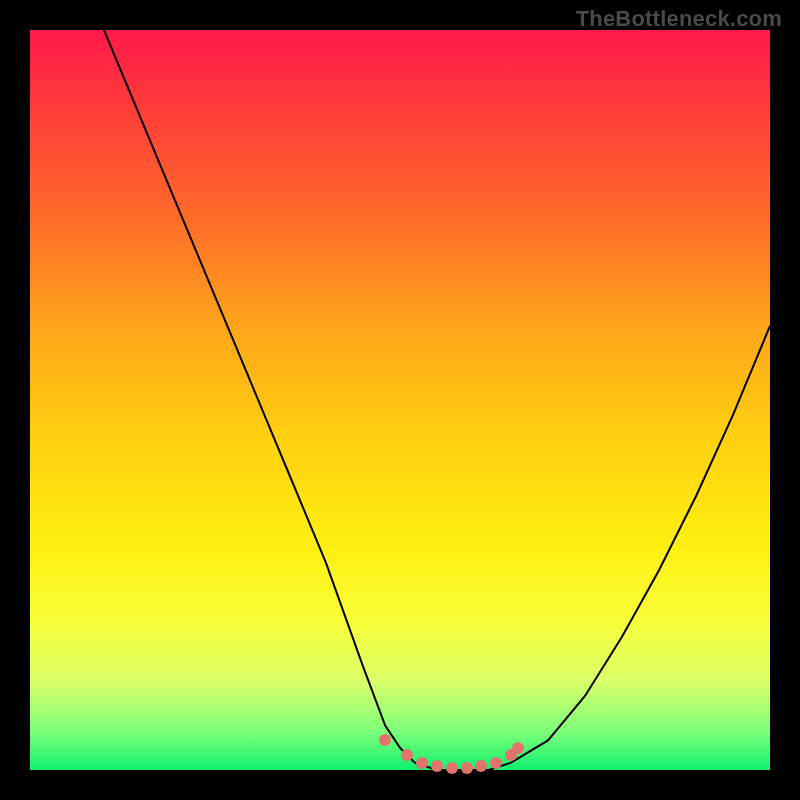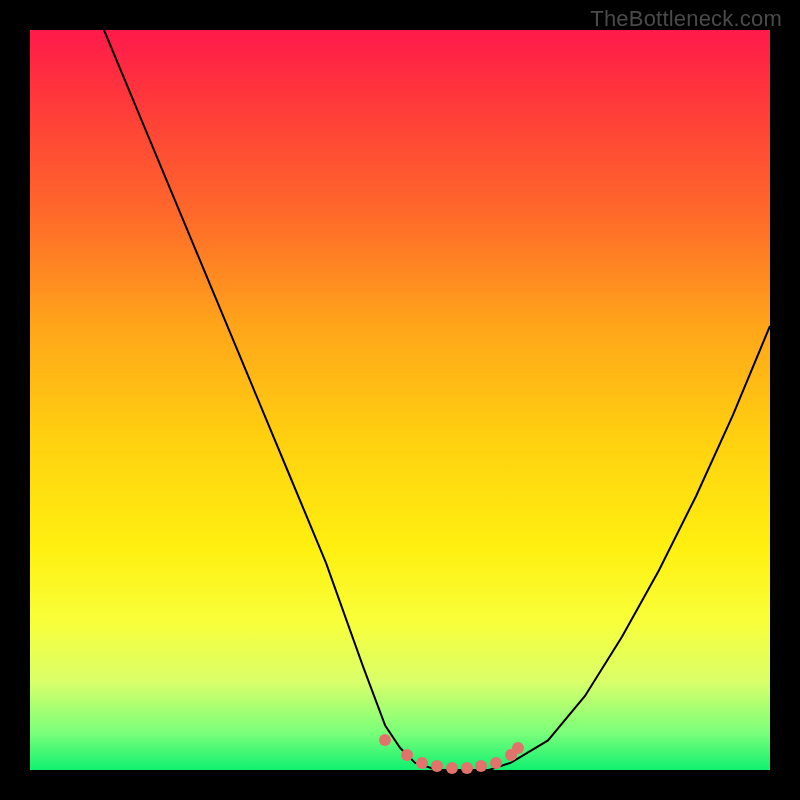--- a/index.html
+++ b/index.html
@@ -28,21 +28,21 @@
     #daff6a 88%,
     #7aff7a 95%,
     #10f070 100%);
 }
 .watermark {
   position: absolute;
   top: 6px;
   right: 18px;
   color: #4a4a4a;
   font-size: 22px;
-  font-weight: 400;
+  font-weight: 700;
   letter-spacing: 0.2px;
   z-index: 5;
   text-align: center;
 }
 svg.curve {
   position: absolute;
   left: 30px;
   top: 30px;
   width: 740px;
   height: 740px;

